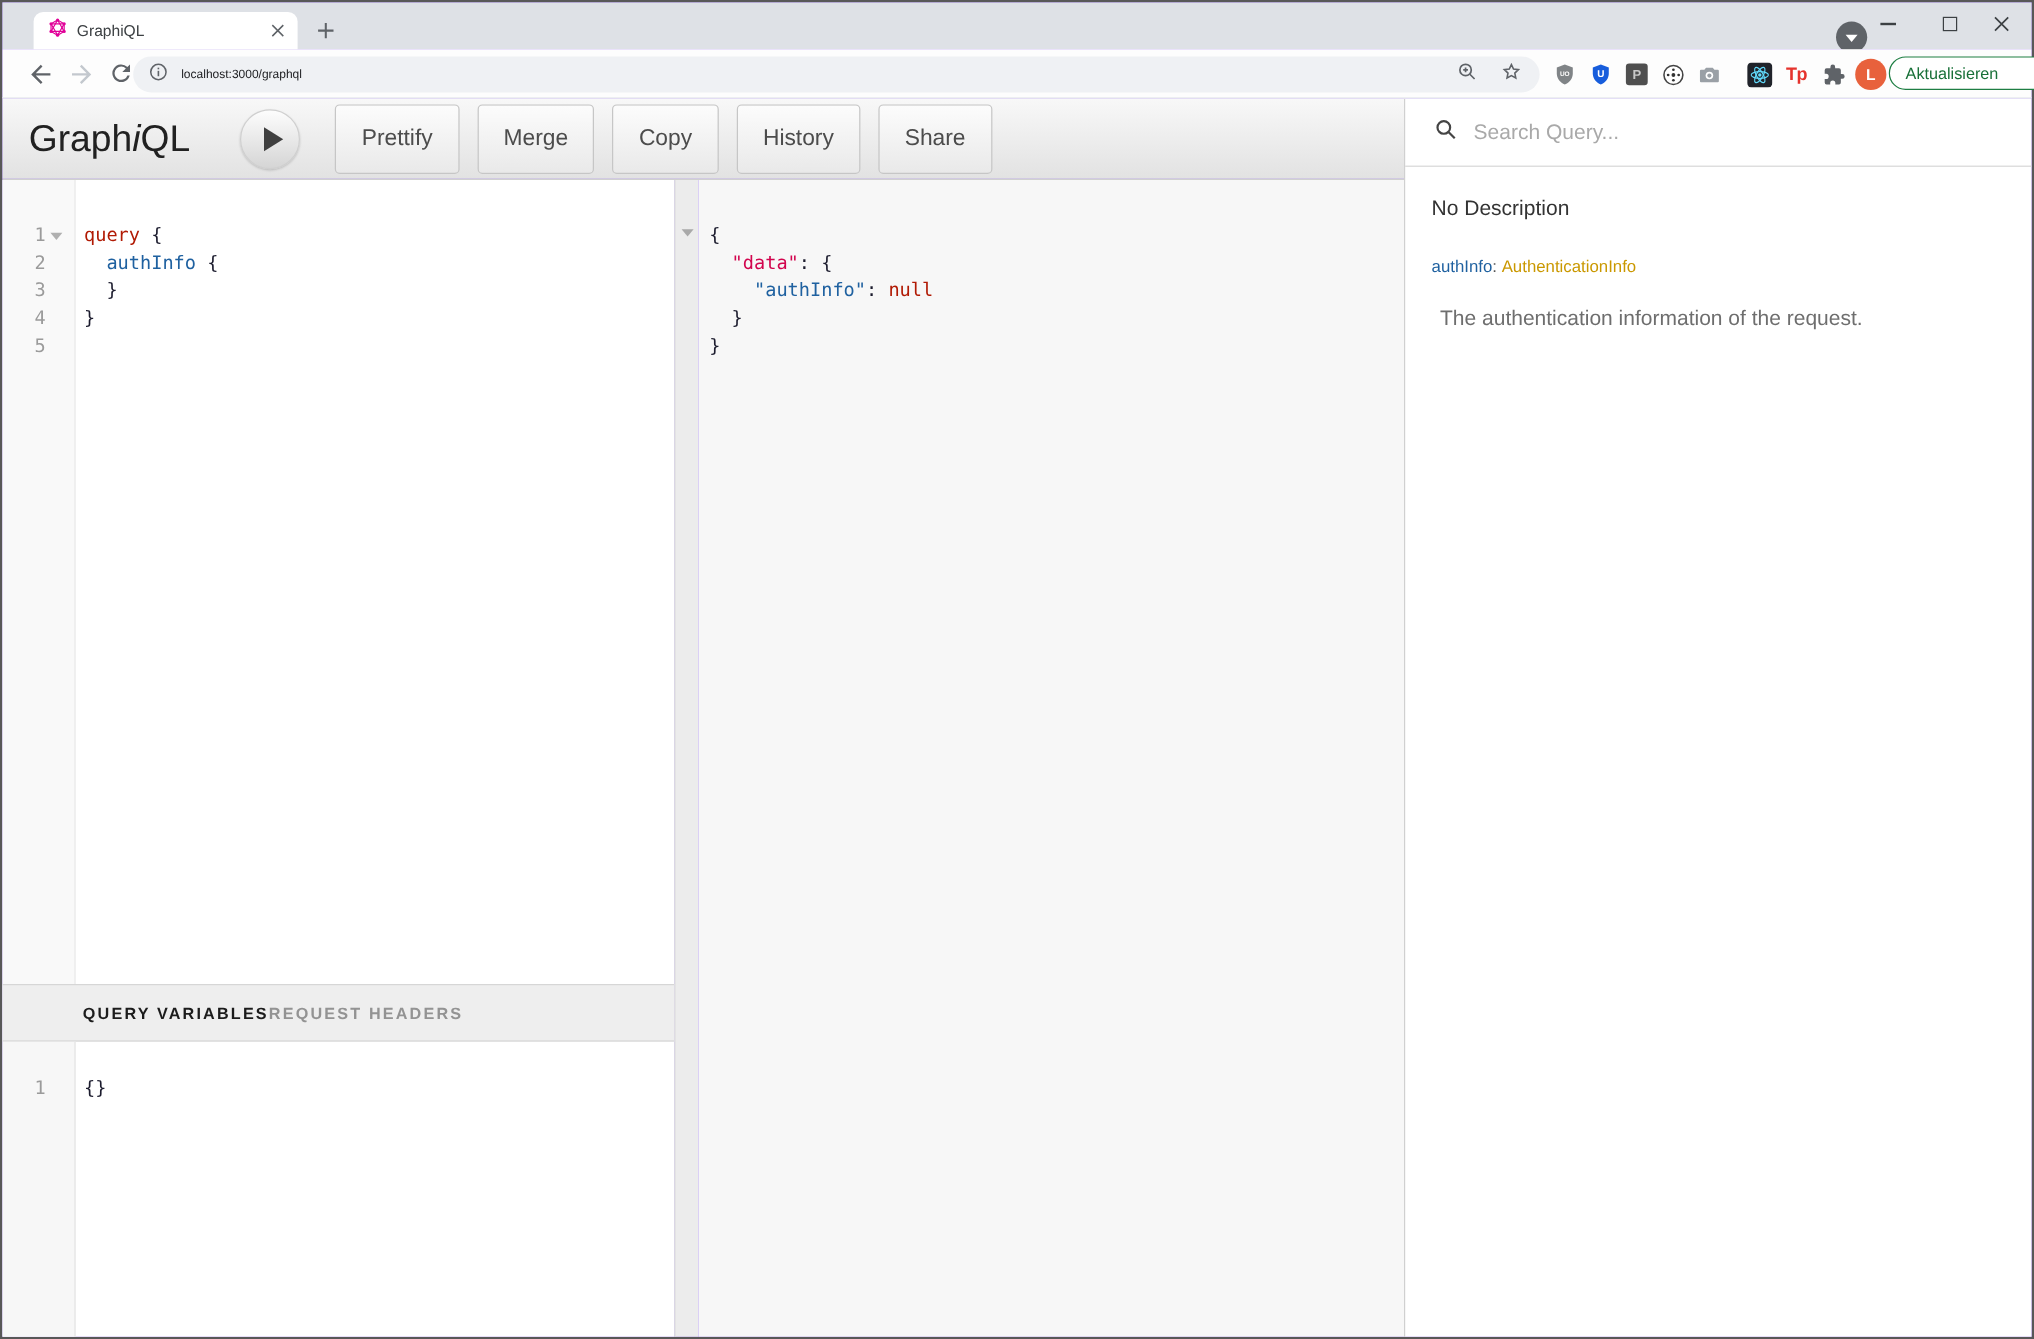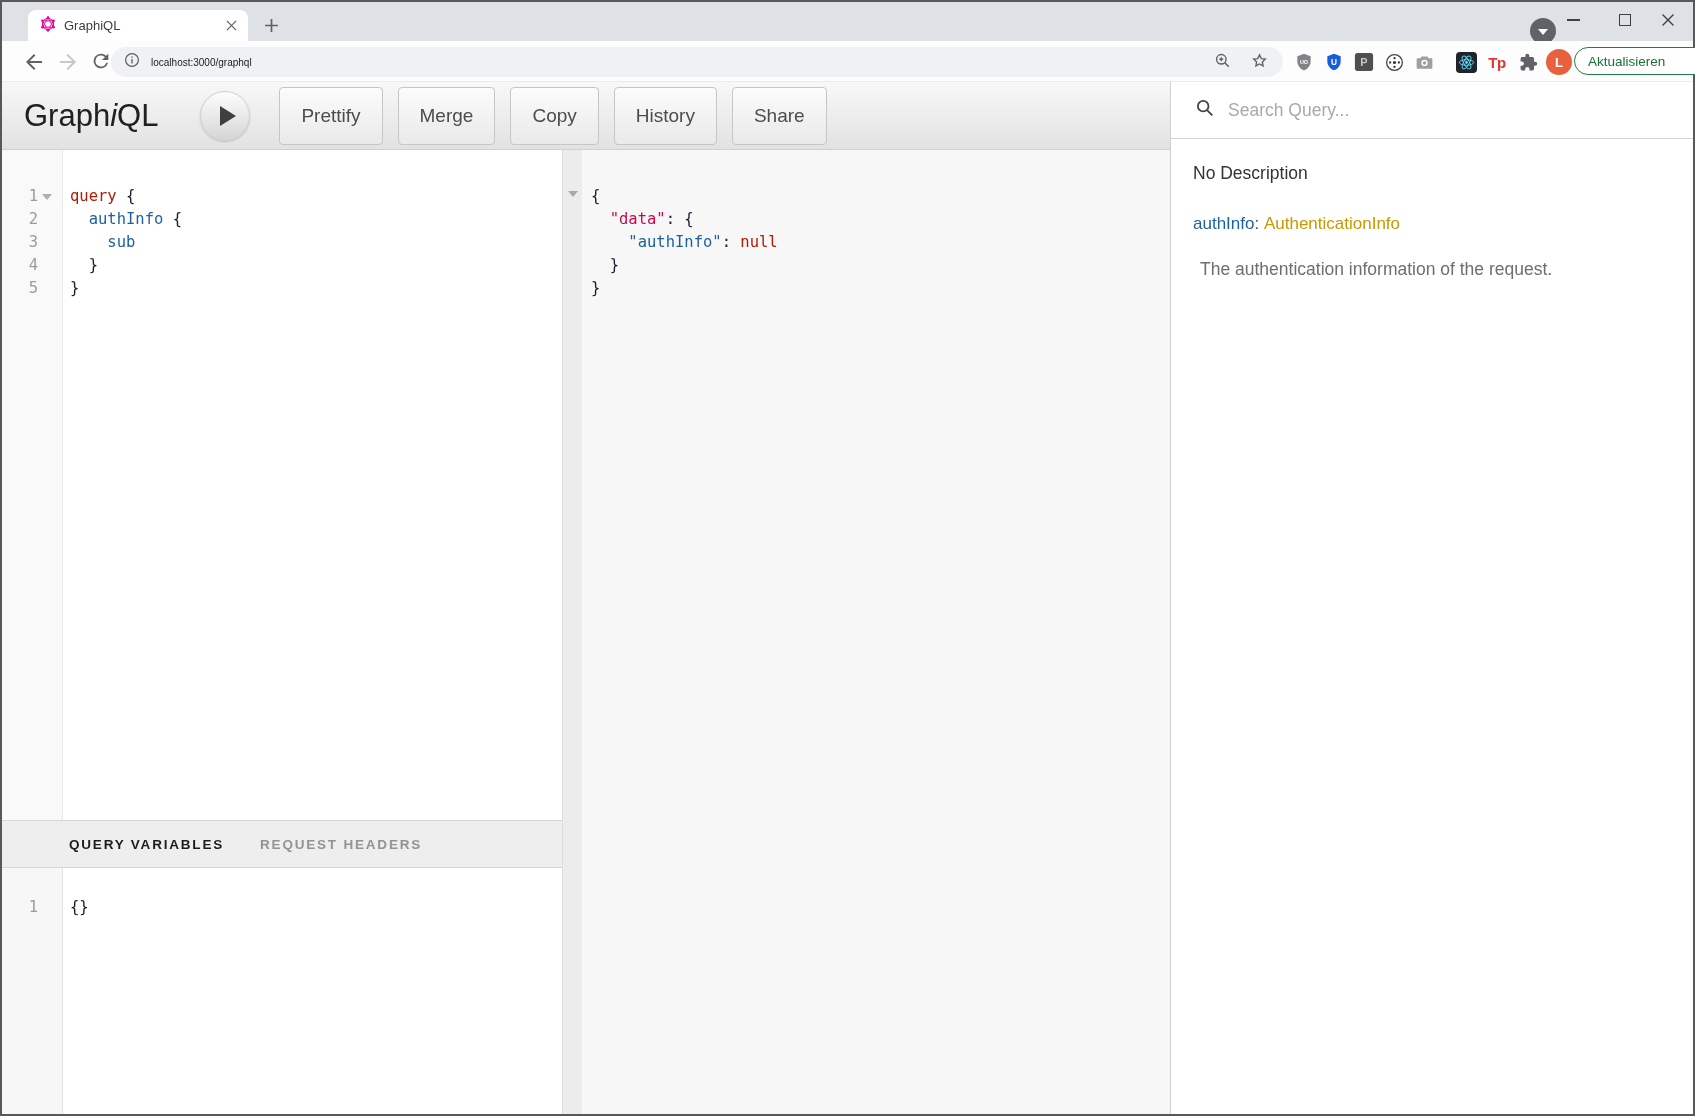--- a/index.html
+++ b/index.html
@@ -80,21 +80,21 @@
   .cm-code { flex:1; padding:35px 12px 0 7px; font-family:"DejaVu Sans Mono", monospace;
              font-size:15.5px; overflow:hidden; }
   .code-line { height:23px; line-height:23px; white-space:pre; }
   .tok-plain { color:#333; }
   .tok-kw    { color:#B11A04; }
   .tok-prop  { color:#1F61A0; }
   .tok-punct { color:#1c1c2e; }
   .tok-def   { color:#D2054E; }
 
   .var-tabs { height:48px; flex:none; background:#eee; border-top:1px solid #d6d6d6;
-              border-bottom:1px solid #d6d6d6; display:flex; align-items:center; gap:36px;
+              border-bottom:1px solid #d6d6d6; display:flex; align-items:center; 
               padding-left:67px; }
   .var-tab { font-size:13.5px; font-weight:bold; letter-spacing:1.8px; cursor:pointer; }
   .var-tab.active { color:#1c1c1c; }
   .var-tab.inactive { color:#939393; }
   .var-wrap { flex:1; display:flex; overflow:hidden; }
   .var-wrap .cm-gutter { background:#f7f7f7; border-right:1px solid #e3e3e3; padding-top:28px; }
   .var-wrap .cm-code { padding-top:28px; }
 
   .result-gutter { width:20px; flex:none; background:#ececec; border-left:1px solid #dcdcdc;
                    display:flex; flex-direction:column; align-items:center; padding-top:41px; }
@@ -116,21 +116,21 @@
                display:flex; align-items:center; justify-content:center; }
   .doc-search { height:57px; flex:none; border-bottom:1px solid #d6d6d6; display:flex;
                 align-items:center; padding-left:24px; gap:13px; }
   .doc-search input { border:none; outline:none; font-size:17.5px; color:#333; width:380px;
                 background:transparent; font-family:"Liberation Sans", sans-serif; }
   .doc-search input::placeholder { color:#a9a9a9; }
   .doc-body { padding:24px 24px 0 22px; }
   .no-desc { font-size:17.5px; color:#333; }
   .fields-label { margin-top:56px; font-size:13px; font-weight:bold; letter-spacing:1.5px;
                   color:#777; padding-bottom:15px; border-bottom:1px solid #e0e0e0; }
-  .field-row { margin-top:30px; font-size:17px; }
+  .field-row { margin-top:30px; font-size:14px; }
   .field-name { color:#1F61A0; cursor:pointer; }
   .field-colon { color:#555; }
   .type-name { color:#CA9800; cursor:pointer; }
   .field-desc { margin-top:25px; padding-left:7px; font-size:17.5px; color:#6e6e6e; }
 </style>
 </head>
 <body>
 
 <div class="window">
 
@@ -323,21 +323,20 @@
                   <span class="fold"></span>
                 </div>
                 <div class="gutter-line">
                   <span class="line-num">5</span>
                   <span class="fold"></span>
                 </div>
               </div>
             <div class="cm-code">
                 <div class="code-line"><span class="tok-kw">query</span><span class="tok-punct"> {</span></div>
                 <div class="code-line"><span class="tok-plain">  </span><span class="tok-prop">authInfo</span><span class="tok-punct"> {</span></div>
-                <div class="code-line"><span class="tok-plain">    </span><span class="tok-prop">sub</span></div>
                 <div class="code-line"><span class="tok-punct">  }</span></div>
                 <div class="code-line"><span class="tok-punct">}</span></div>
               </div>
           </div>
           <div class="var-tabs">
             <span class="var-tab active">QUERY VARIABLES</span>
             <span class="var-tab inactive">REQUEST HEADERS</span>
           </div>
           <div class="var-wrap">
             <div class="cm-gutter">

